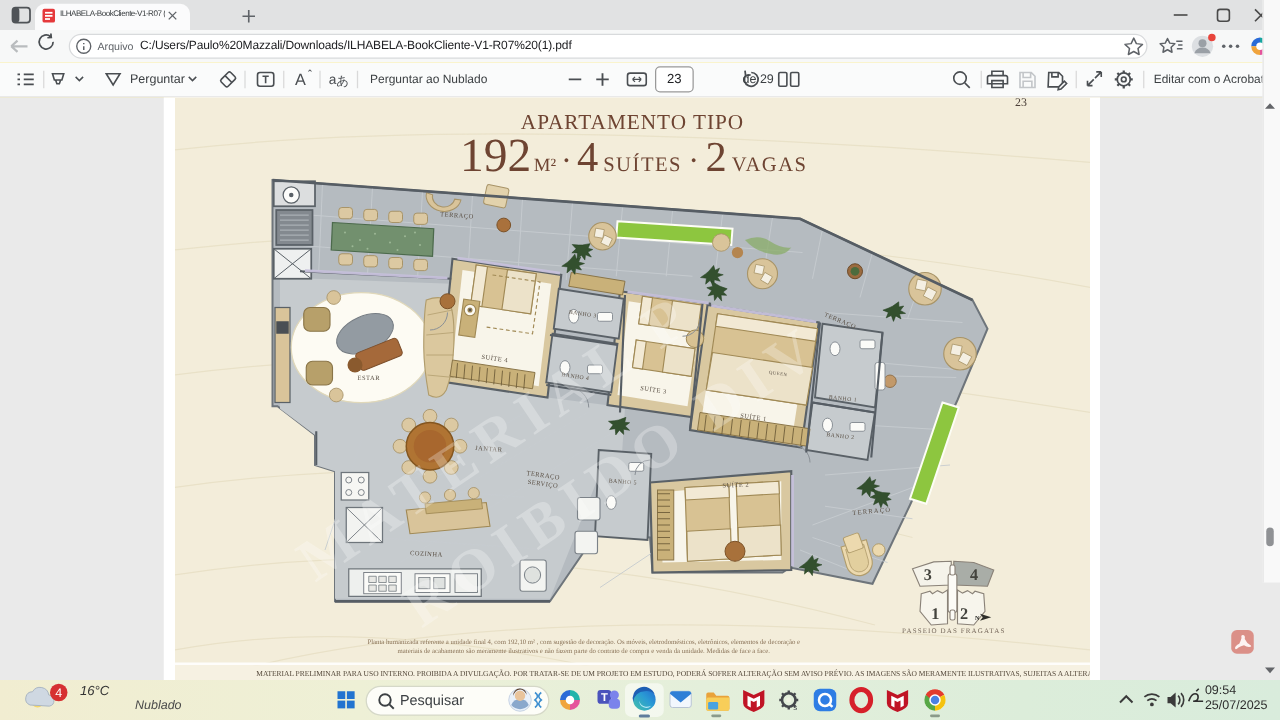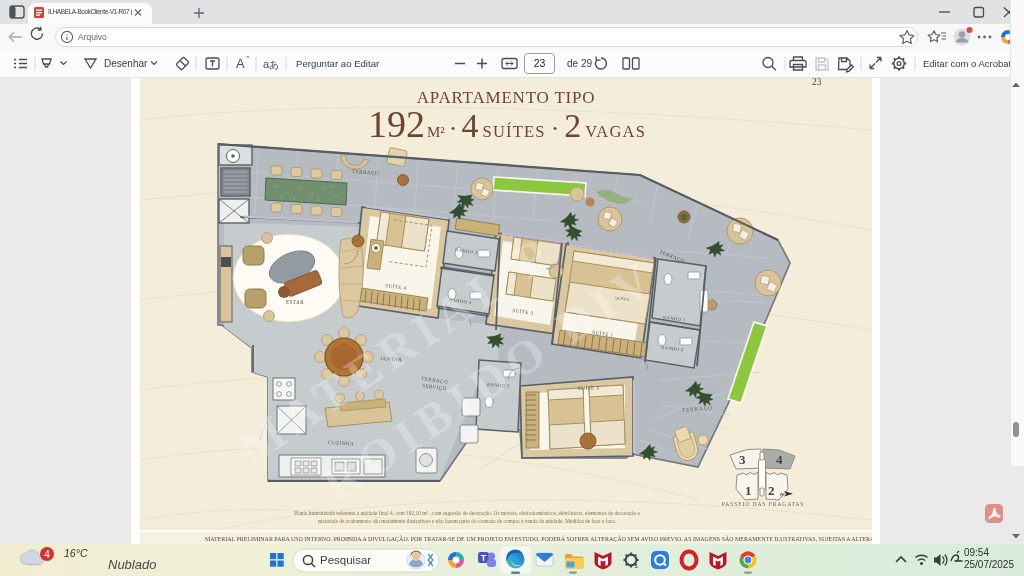--- a/index.html
+++ b/index.html
@@ -13,21 +13,21 @@
 #toolbar{left:0;top:50px;width:1024px;height:28px;background:#fafbfb;border-bottom:1px solid #e4e4e4;box-sizing:border-box;}
 .tbtxt{top:57.5px;font-size:10px;color:#3c4043;white-space:nowrap;}
 #pagebox{left:524px;top:53px;width:31px;height:21px;background:#fff;border:1px solid #999;border-radius:4px;box-sizing:border-box;font-size:10.5px;color:#202124;text-align:center;line-height:19px;}
 #viewer{left:0;top:78px;width:1024px;height:466px;background:#eaeaea;}
 #page{left:131px;top:0px;width:749px;height:466px;background:#ffffff;}
 #scrollbar{left:1010px;top:0;width:14px;height:466px;background:#f9f9f9;border-left:1px solid #e5e5e5;box-sizing:border-box;}
 #thumb{left:1013px;top:344px;width:6px;height:15px;border-radius:3px;background:#8f9194;}
 #taskbar{left:0;top:544px;width:1024px;height:32px;background:linear-gradient(90deg,#f1edd1 0%,#eef0d6 28%,#e4efdb 55%,#dcedda 80%,#d9ecdc 100%);}
 #clock{right:10px;top:547px;font-size:10px;color:#2d2d2d;line-height:11.5px;}
 #weather{left:64px;top:548px;font-size:10.5px;color:#333;line-height:11px;font-style:italic;}
-#weather .sub{font-size:13px;color:#4a4a4a;padding-left:44px;}
+#weather .sub{font-size:10px;color:#4a4a4a;padding-left:44px;}
 </style></head><body>
 <div id="root">
 
 <div class="abs" id="tabbar"></div>
 <div class="abs" id="tab"></div>
 <svg class="abs" style="left:0;top:0" width="1024" height="24">
 
   <rect x="10" y="6" width="14" height="12" rx="2.5" fill="none" stroke="#4f5357" stroke-width="1.4"></rect>
   <rect x="10" y="6" width="5.5" height="12" rx="2.5" fill="#4f5357"></rect>
 
@@ -68,20 +68,21 @@
   <g transform="translate(1008,13)">
     <path d="M-7 0 a7 7 0 0 1 7 -7 l0 7 z" fill="#2a6bd7"></path>
     <path d="M0 -7 a7 7 0 0 1 7 7 l-7 0 z" fill="#18a5a0"></path>
     <path d="M7 0 a7 7 0 0 1 -7 7 l0 -7 z" fill="#e5549c"></path>
     <path d="M0 7 a7 7 0 0 1 -7 -7 l7 0 z" fill="#f0a43c"></path>
     <circle cx="0" cy="0" r="3" fill="#fff"></circle>
   </g>
 </svg>
 <div class="abs" id="pill2" style="left:62px;top:24px;"></div>
 <div class="abs" id="arq">Arquivo</div>
+<div class="abs" id="url">C:/Users/Paulo%20Mazzali/Downloads/ILHABELA-BookCliente-V1-R07%20(1).pdf</div>
 
 <div class="abs" id="toolbar"></div>
 <svg class="abs" style="left:0;top:50px" width="1024" height="28">
   <g stroke="#4a4e52" stroke-width="1.3" fill="none">
 
     <path d="M14 9.5 h2 M19 9.5 h8 M14 13.5 h2 M19 13.5 h8 M14 17.5 h2 M19 17.5 h8"></path>
 
     <path d="M35 6.5 v14" stroke="#d9d9d9" stroke-width="1"></path>
 
     <path d="M42 9 h9 l-1.5 5 h-6 z M44.5 14 l1 3 h2 l1 -3"></path>
@@ -133,24 +134,24 @@
     <circle r="1.9" fill="none" stroke="#4a4e52" stroke-width="1.3"></circle>
     <g stroke="#4a4e52" stroke-width="1.8">
       <path d="M0 -5 v-2.2 M0 5 v2.2 M-5 0 h-2.2 M5 0 h2.2 M-3.5 -3.5 l-1.6 -1.6 M3.5 3.5 l1.6 1.6 M-3.5 3.5 l-1.6 1.6 M3.5 -3.5 l1.6 -1.6"></path>
     </g>
   </g>
   <text x="236" y="18" font-size="13" fill="#4a4e52" font-family="Liberation Sans">A</text>
   <text x="245" y="11" font-size="7" fill="#4a4e52" font-family="Liberation Sans">⌃</text>
   <text x="263" y="17.5" font-size="11" fill="#4a4e52" font-family="Liberation Sans">a</text>
   <text x="269" y="18" font-size="10" fill="#4a4e52" font-family="Liberation Sans">あ</text>
 </svg>
-<div class="abs tbtxt" style="left:104px;">Desenhar</div>
-<div class="abs tbtxt" style="left:296px;font-size:9.6px;">Perguntar ao Editar</div>
+<div class="abs tbtxt" style="left:104px;">Perguntar</div>
+<div class="abs tbtxt" style="left:296px;font-size:9.6px;">Perguntar ao Nublado</div>
 <div class="abs" id="pagebox">23</div>
-<div class="abs tbtxt" style="left:567px;">de 29</div>
+<div class="abs tbtxt" style="left:594px;">de 29</div>
 <div class="abs tbtxt" style="left:923px;font-size:9.5px;">Editar com o Acrobat</div>
 
 <div class="abs" id="viewer">
   <div class="abs" id="page"></div>
 </div>
 <svg class="abs" style="left:0;top:78px" width="1024" height="466" viewBox="0 78 1024 466">
 <defs>
   <clipPath id="artclip">
           <rect x="140" y="78" width="732" height="466"></rect>
         </clipPath>

